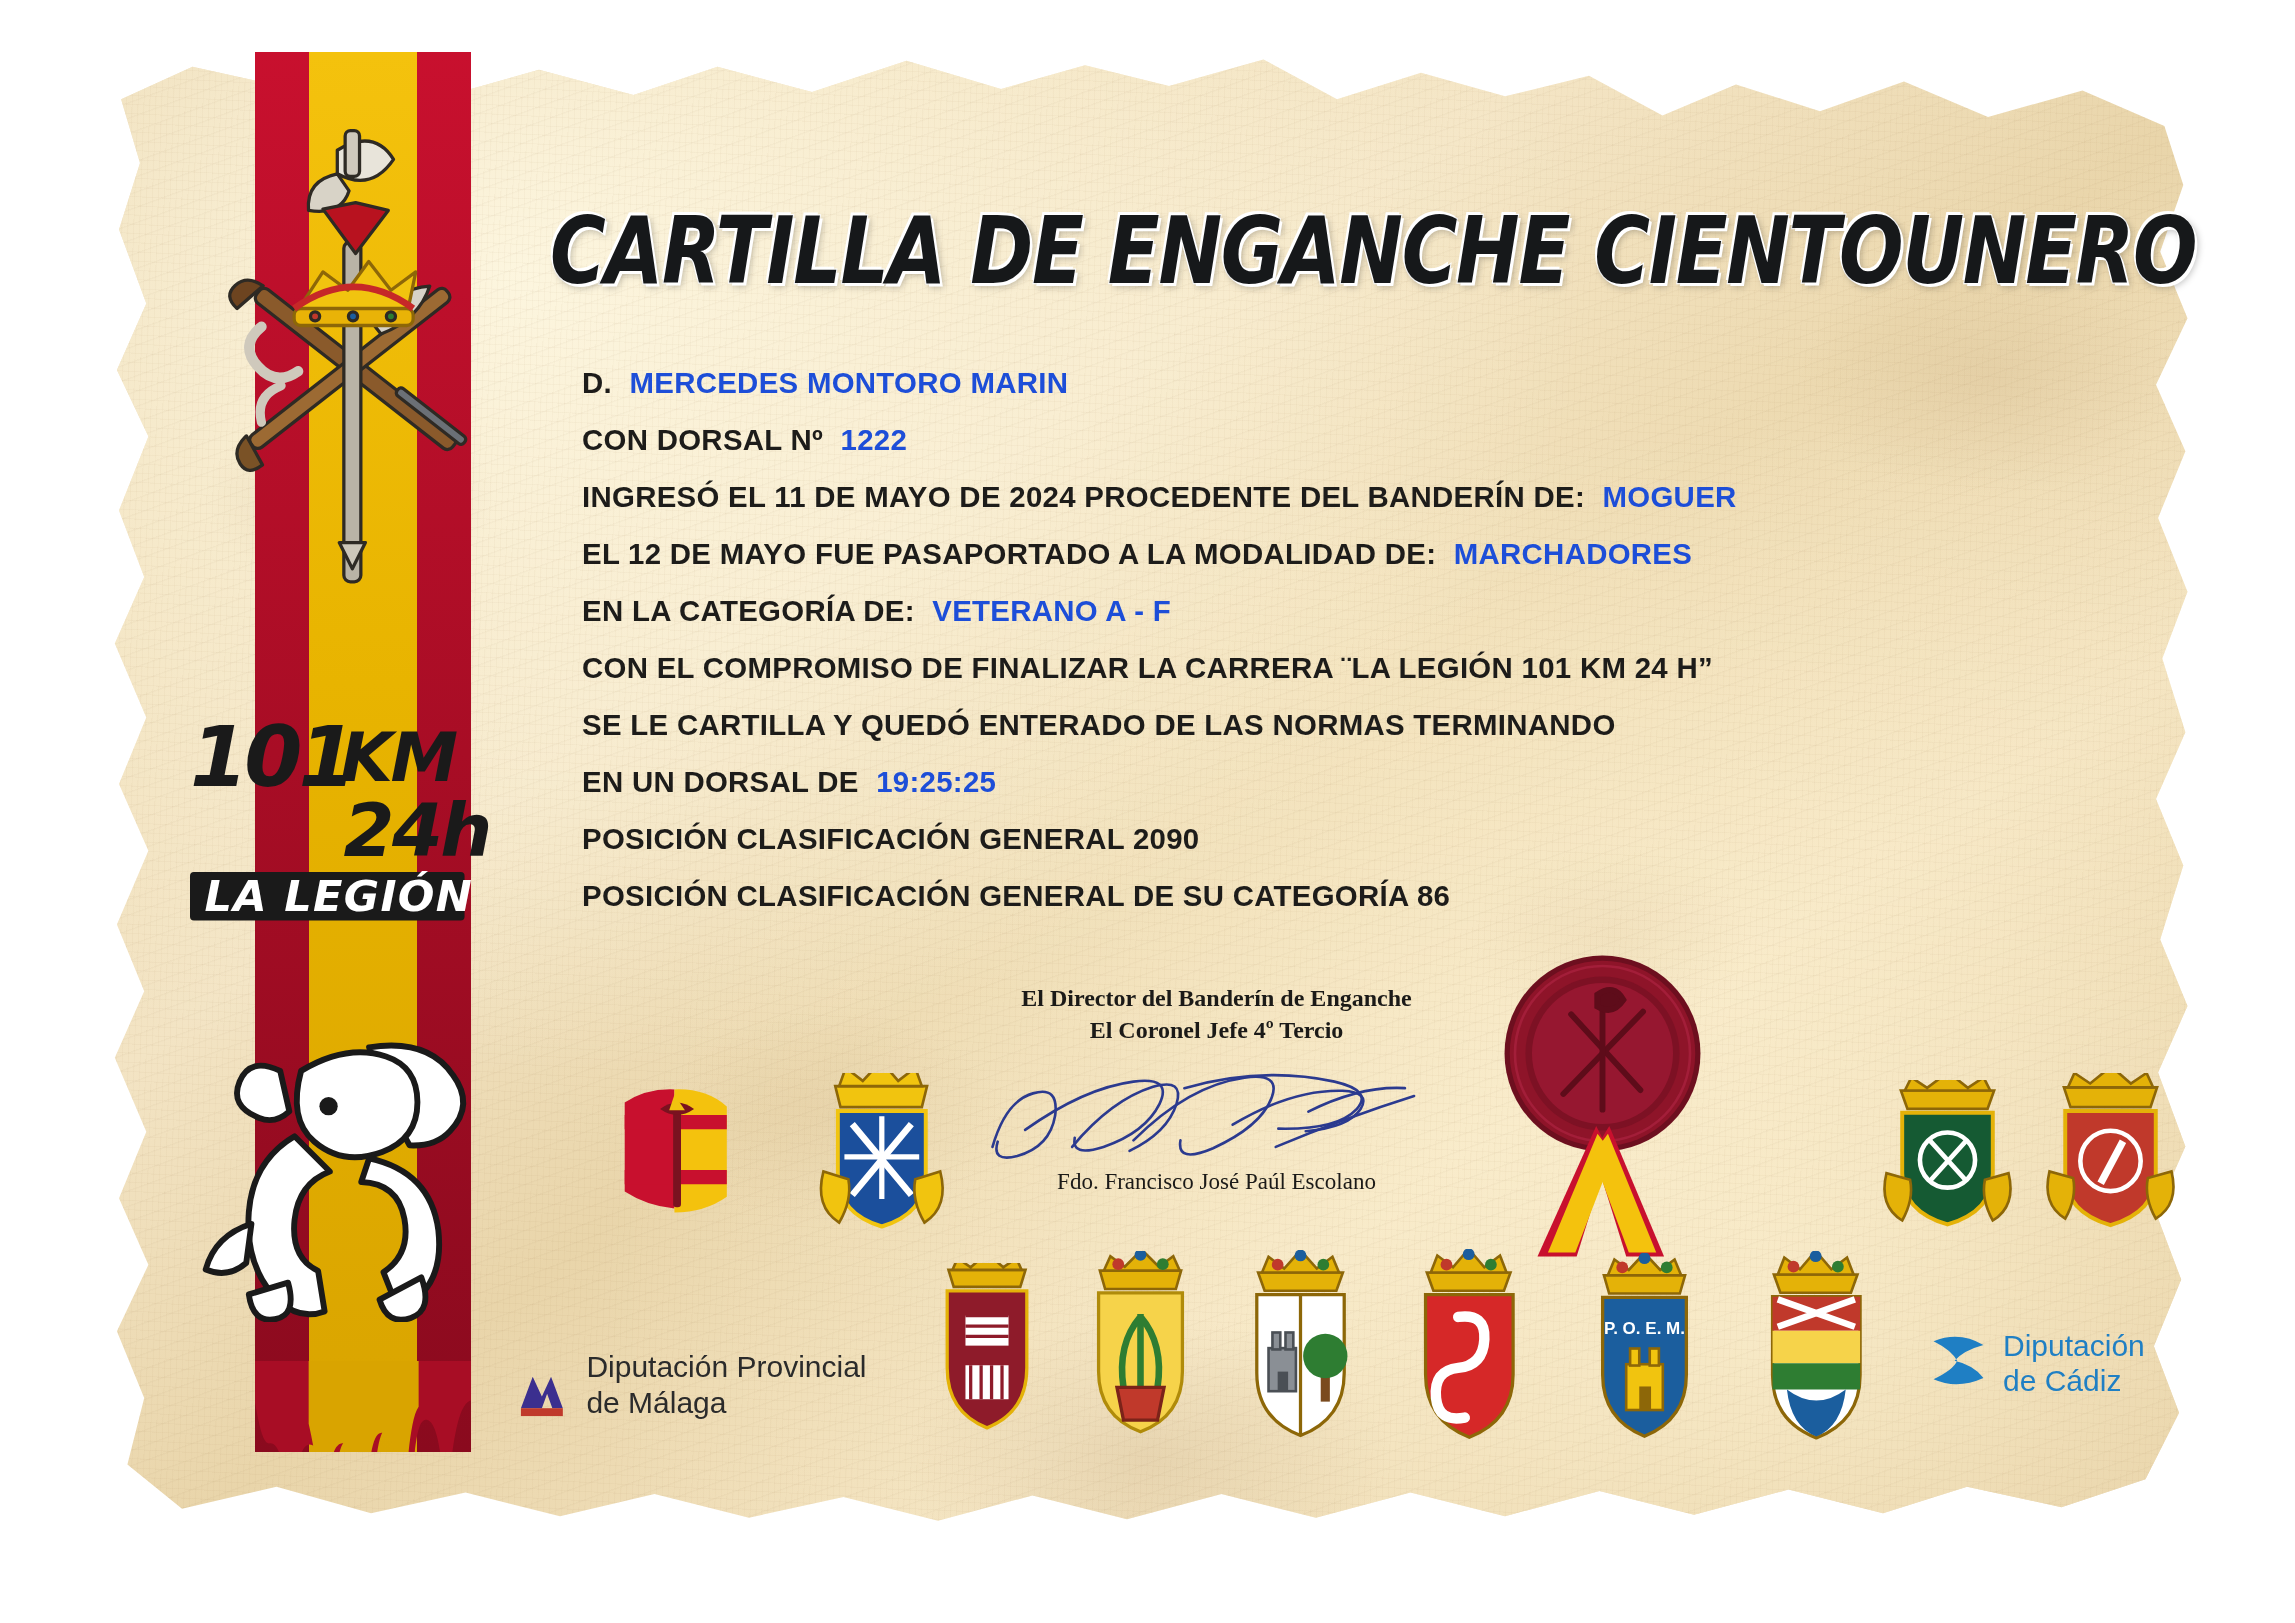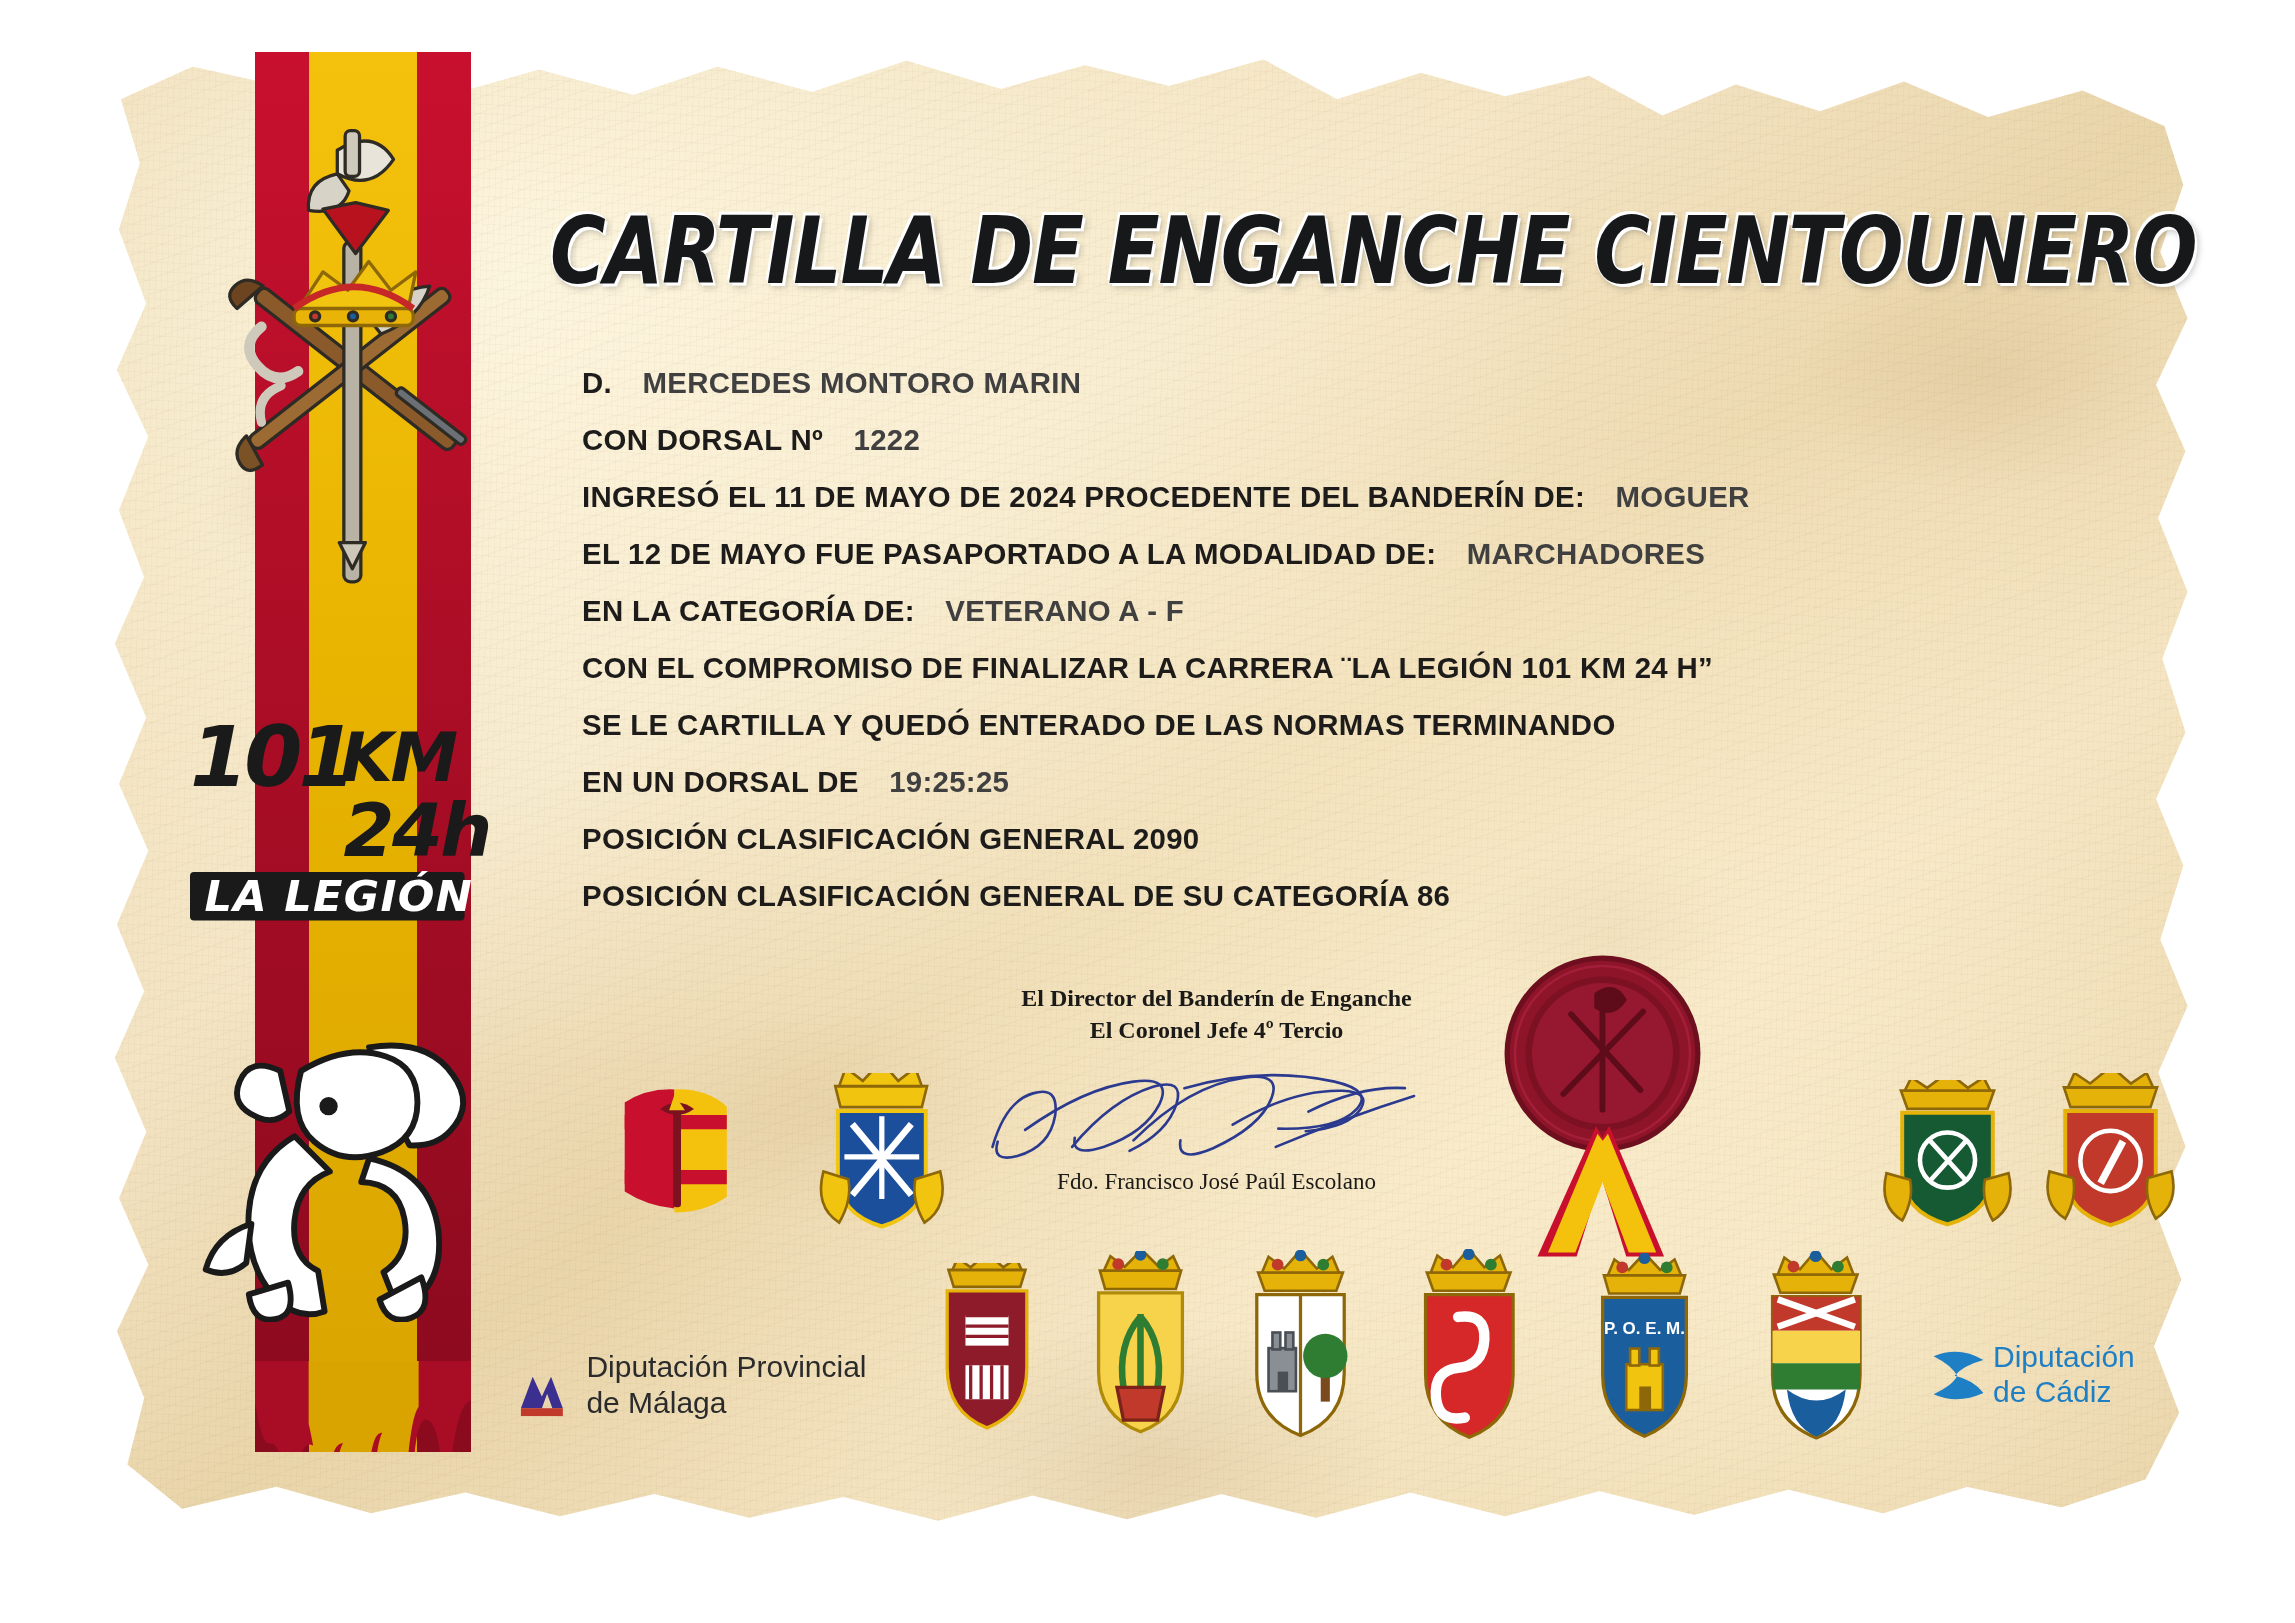--- a/index.html
+++ b/index.html
@@ -133,22 +133,22 @@
     font-family: "Liberation Sans", sans-serif;
     font-weight: bold;
     font-size: 29.4px;
     color: #1d1c1a;
     letter-spacing: 0.3px;
     margin-bottom: 23px;
     white-space: nowrap;
   }
   .line .val {
     font-weight: bold;
-    color: #404040;
-    margin-left: 22px;
+    color: #1d4ed8;
+    margin-left: 9px;
   }
 
   
   .sig-block {
     position: absolute;
     left: 968px;
     top: 982px;
     width: 497px;
     text-align: center;
   }
@@ -245,22 +245,21 @@
     color: #2b2b2b;
     line-height: 1.18;
   }
   .dip-cadiz {
     position: absolute;
     left: 1927px;
     top: 1328px;
     width: 327px;
     height: 92px;
     display: flex;
-    align-items: center;
-    gap: 3px;
+    gap: 13px;
   }
   .dip-cadiz .label {
     font-family: "Liberation Sans", sans-serif;
     font-size: 30px;
     color: #1f7fc4;
     line-height: 1.18;
   }
 </style>
 </head>
 <body>

